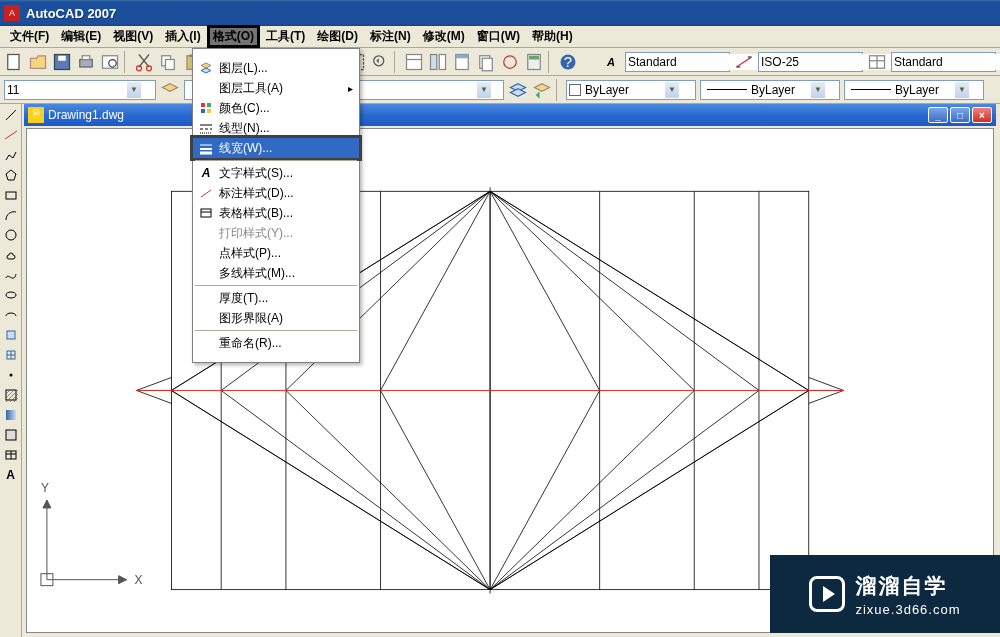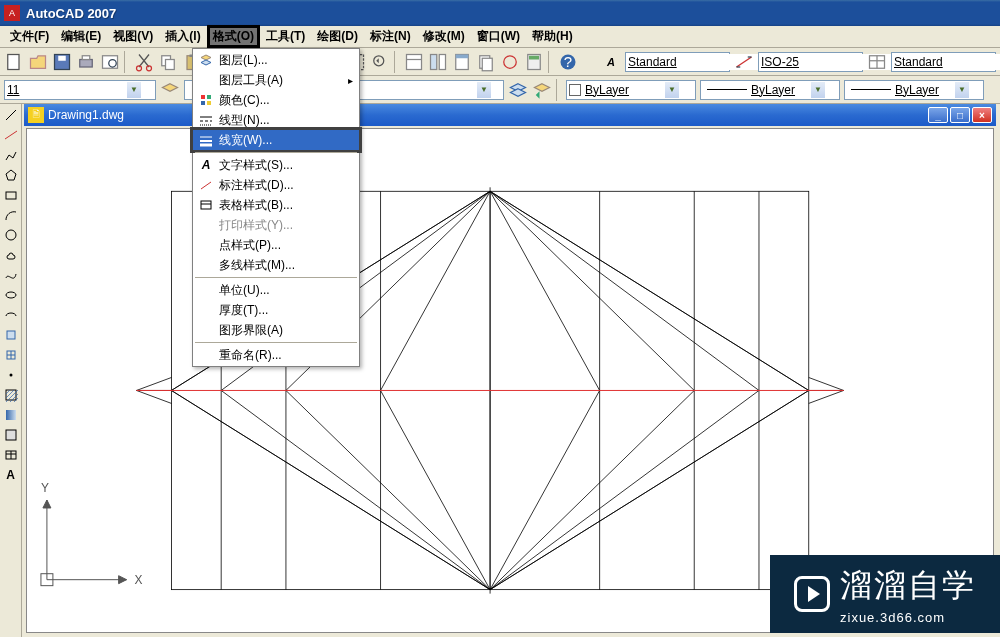--- a/index.html
+++ b/index.html
@@ -13,21 +13,21 @@
   
   .menu-bar { height: 22px; background: #ece9d8; display: flex; align-items: center; padding: 0 4px; border-bottom: 1px solid #aca899;}
   .menu-item { padding: 2px 6px; cursor: default; white-space: nowrap; font-weight: bold; }
   .menu-item.highlighted { border: 3px solid #000; padding: 0 3px; background:#737373;}
 
   
   .toolbar-row { height: 28px; background: #ece9d8; display: flex; align-items: center; padding: 0 2px; border-bottom: 1px solid #aca899; gap:0; overflow:hidden;}
   .tool-btn { width: 22px; height: 22px; display:inline-flex; align-items:center; justify-content:center; border:1px solid transparent; margin:0 1px; cursor:default;}
   .sep { width: 6px; height: 22px; border-left:1px solid #aca899; margin: 0 2px;}
   .dropdown { height: 20px; border: 1px solid #7f9db9; background:#fff; display:inline-flex; align-items:center; padding:0 2px; margin:0 2px;}
-  .dropdown input { border:none; outline:none; height:16px; font-size:12px;text-decoration:underline;}
+  .dropdown input { border:none; outline:none; height:16px; font-size:12px;}
   .dropdown .dd-arrow { width:14px; height:16px; background:linear-gradient(#e4ecf7,#c1d2ee); display:inline-flex;align-items:center;justify-content:center; font-size:8px; color:#4a6;}
   .dropdown .dd-arrow::before{content:"▼"; color:#4a6e2a; font-size:8px;}
   .color-sw { width:12px; height:12px; border:1px solid #666; display:inline-block; margin-right:4px;}
   .line-sw { width:40px; height:0; border-top:1px solid #000; display:inline-block; margin:0 4px;}
   .tb-icon { width:16px;height:16px;display:inline-flex;align-items:center;justify-content:center;font-size:11px;font-style:italic;font-weight:bold;}
 
   
   .left-toolbar { position:absolute; left:0; top:104px; width:22px; bottom:0; background:#ece9d8; border-right:1px solid #aca899; display:flex; flex-direction:column; align-items:center; padding-top:2px; gap:2px;}
   .left-toolbar .vbtn { width:18px; height:18px; display:flex; align-items:center; justify-content:center; border:1px solid transparent;}
   .left-toolbar .vbtn svg{width:14px;height:14px;}
@@ -41,35 +41,35 @@
   .win-btn { width:20px; height:16px; border:1px solid #fff; border-radius:2px; display:inline-flex;align-items:center;justify-content:center;font-size:10px;font-weight:bold;color:#fff;}
   .win-btn.min{background:linear-gradient(#7aa5e8,#3a6ecb);}
   .win-btn.max{background:linear-gradient(#7aa5e8,#3a6ecb);}
   .win-btn.close{background:linear-gradient(#f08080,#d03020);}
 
   
   .canvas { position:absolute; left:26px; top:128px; right:6px; bottom:4px; background:#fff; border:1px solid #888;}
   .canvas svg { width:100%; height:100%; }
 
   
-  .dropdown-menu { position:absolute; left:192px; top:48px; width:168px; background:#fff; border:1px solid #808080; box-shadow:2px 2px 4px rgba(0,0,0,.3); padding:1px 0;}
+  .dropdown-menu { position:absolute; left:192px; top:48px; width:168px; background:#fff; border:1px solid #808080; box-shadow:2px 2px 4px rgba(0,0,0,.3); padding:9px 0;}
   .dm-item { height:20px; display:flex; align-items:center; padding:0 6px 0 4px; cursor:default; white-space:nowrap;}
   .dm-item .dm-icon{width:18px;height:16px;margin-right:4px;display:inline-flex;align-items:center;justify-content:center;}
   .dm-item .dm-icon svg{width:14px;height:14px;}
   .dm-item.has-sub::after{content:"▸"; margin-left:auto; font-size:10px;}
   .dm-item.disabled{color:#888;}
   .dm-item.highlighted{ background:#316ac5; color:#fff; border:3px solid #404040; height:26px; margin:-3px;}
   .dm-sep { height:1px; margin:2px 2px; background:#aca899;}
 
   
   .watermark { position:absolute; right:0; bottom:4px; width:230px; height:78px; background:#0c2940; color:#fff; display:flex; align-items:center; justify-content:center; gap:10px;}
   .watermark .play{width:36px;height:36px;border:3px solid #fff;border-radius:8px;display:flex;align-items:center;justify-content:center;}
   .watermark .play::before{content:"";border-left:12px solid #fff;border-top:8px solid transparent;border-bottom:8px solid transparent;margin-left:3px;}
   .watermark .wm-text{display:flex;flex-direction:column;align-items:flex-start;}
-  .watermark .wm-big{font-size:32px;font-weight:normal;letter-spacing:2px;}
+  .watermark .wm-big{font-size:21px;font-weight:bold;letter-spacing:2px;}
   .watermark .wm-small{font-size:13px;letter-spacing:1px;margin-top:2px;}
 </style>
 </head>
 <body>
 
 <div class="title-bar">
   <span class="app-icon">A</span>
   <span class="title-text">AutoCAD 2007</span>
 </div>
 
@@ -555,24 +555,20 @@
       <span class="dm-icon"></span>
       <span>点样式(P)...</span>
     </div>
   <div class="dm-item">
       <span class="dm-icon"></span>
       <span>多线样式(M)...</span>
     </div>
   <div class="dm-sep"></div>
   <div class="dm-item">
       <span class="dm-icon"></span>
-      <span>单位(U)...</span>
-    </div>
-  <div class="dm-item">
-      <span class="dm-icon"></span>
       <span>厚度(T)...</span>
     </div>
   <div class="dm-item">
       <span class="dm-icon"></span>
       <span>图形界限(A)</span>
     </div>
   <div class="dm-sep"></div>
   <div class="dm-item">
       <span class="dm-icon"></span>
       <span>重命名(R)...</span>

